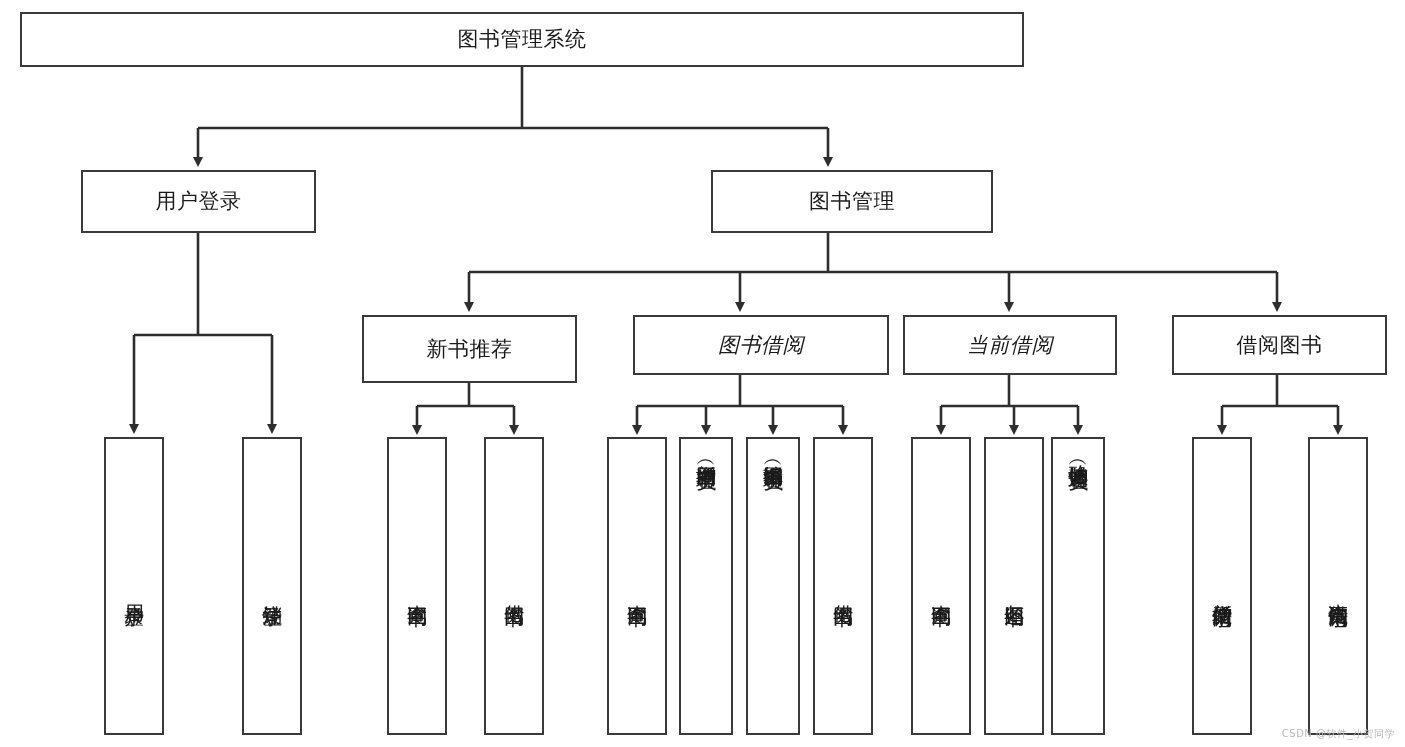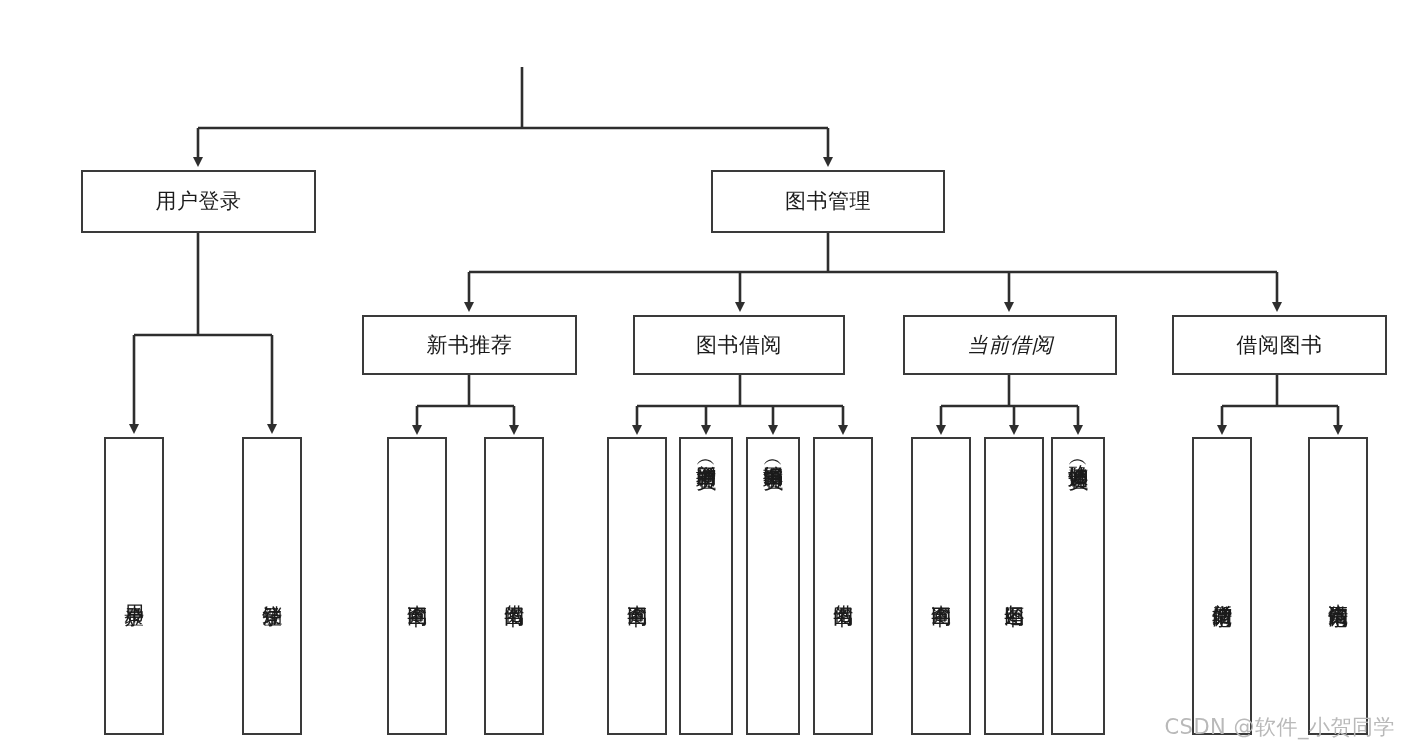--- a/index.html
+++ b/index.html
@@ -10,21 +10,21 @@
         border:2.5px solid #3a3a3a;display:flex;align-items:center;justify-content:center;}
   .node .lbl{font-size:21px;line-height:1.25;letter-spacing:.5px;color:#1b1b1b;white-space:nowrap;}
   .leaf{position:absolute;box-sizing:border-box;background:#ffffff;
         border:2.5px solid #3a3a3a;display:flex;align-items:flex-start;justify-content:center;
         padding-top:10px;}
   .leaf .lbl{font-size:20px;line-height:1.18;color:#1b1b1b;
              writing-mode:vertical-rl;text-orientation:upright;
              letter-spacing:1px;white-space:nowrap;}
   .leaf.mid .lbl{align-self:center;}
   svg#wires{position:absolute;left:0;top:0;width:1405px;height:747px;pointer-events:none;}
-  #watermark{position:absolute;right:10px;bottom:6px;font-size:21px;color:#b9b9b9;
+  #watermark{position:absolute;right:10px;bottom:6px;font-size:10px;color:#b9b9b9;
              letter-spacing:.5px;white-space:nowrap;}
 </style>
 </head>
 <body>
 
 <div id="canvas">
 
   <svg id="wires" viewBox="0 0 1405 747" xmlns="http://www.w3.org/2000/svg">
     <defs>
       <marker id="arrow" markerWidth="10" markerHeight="10" refX="1" refY="5" orient="auto" markerUnits="userSpaceOnUse">
@@ -68,34 +68,37 @@
       <path d="M1014,406 L1014,426" marker-end="url(#arrow)"></path>
       <path d="M1078,406 L1078,426" marker-end="url(#arrow)"></path>
 
       <path d="M1277,375 L1277,406"></path>
       <path d="M1222,406 L1338,406"></path>
       <path d="M1222,406 L1222,426" marker-end="url(#arrow)"></path>
       <path d="M1338,406 L1338,426" marker-end="url(#arrow)"></path>
     </g>
   </svg>
 
+  <div class="node" id="root-node" style="left: 20px; top: 12px; width: 1004px; height: 55px;">
+    <span class="lbl">图书管理系统</span>
+  </div>
 
   <div id="level2-layer">
       <div class="node" style="left: 81px; top: 170px; width: 235px; height: 63px;">
         <span class="lbl">用户登录</span>
       </div>
-      <div class="node" style="left: 711px; top: 170px; width: 234px; height: 63px;">
+      <div class="node" style="left: 711px; top: 170px; width: 282px; height: 63px;">
         <span class="lbl">图书管理</span>
       </div>
     </div>
   <div id="level3-layer">
-      <div class="node" style="left: 362px; top: 315px; width: 215px; height: 60px;">
+      <div class="node" style="left: 362px; top: 315px; width: 215px; height: 68px;">
         <span class="lbl">新书推荐</span>
       </div>
-      <div class="node" style="left: 633px; top: 315px; width: 212px; height: 60px;">
+      <div class="node" style="left: 633px; top: 315px; width: 256px; height: 60px; font-style: italic;">
         <span class="lbl">图书借阅</span>
       </div>
       <div class="node" style="left: 903px; top: 315px; width: 214px; height: 60px; font-style: italic;">
         <span class="lbl">当前借阅</span>
       </div>
       <div class="node" style="left: 1172px; top: 315px; width: 215px; height: 60px;">
         <span class="lbl">借阅图书</span>
       </div>
     </div>
   <div id="leaf-layer">

